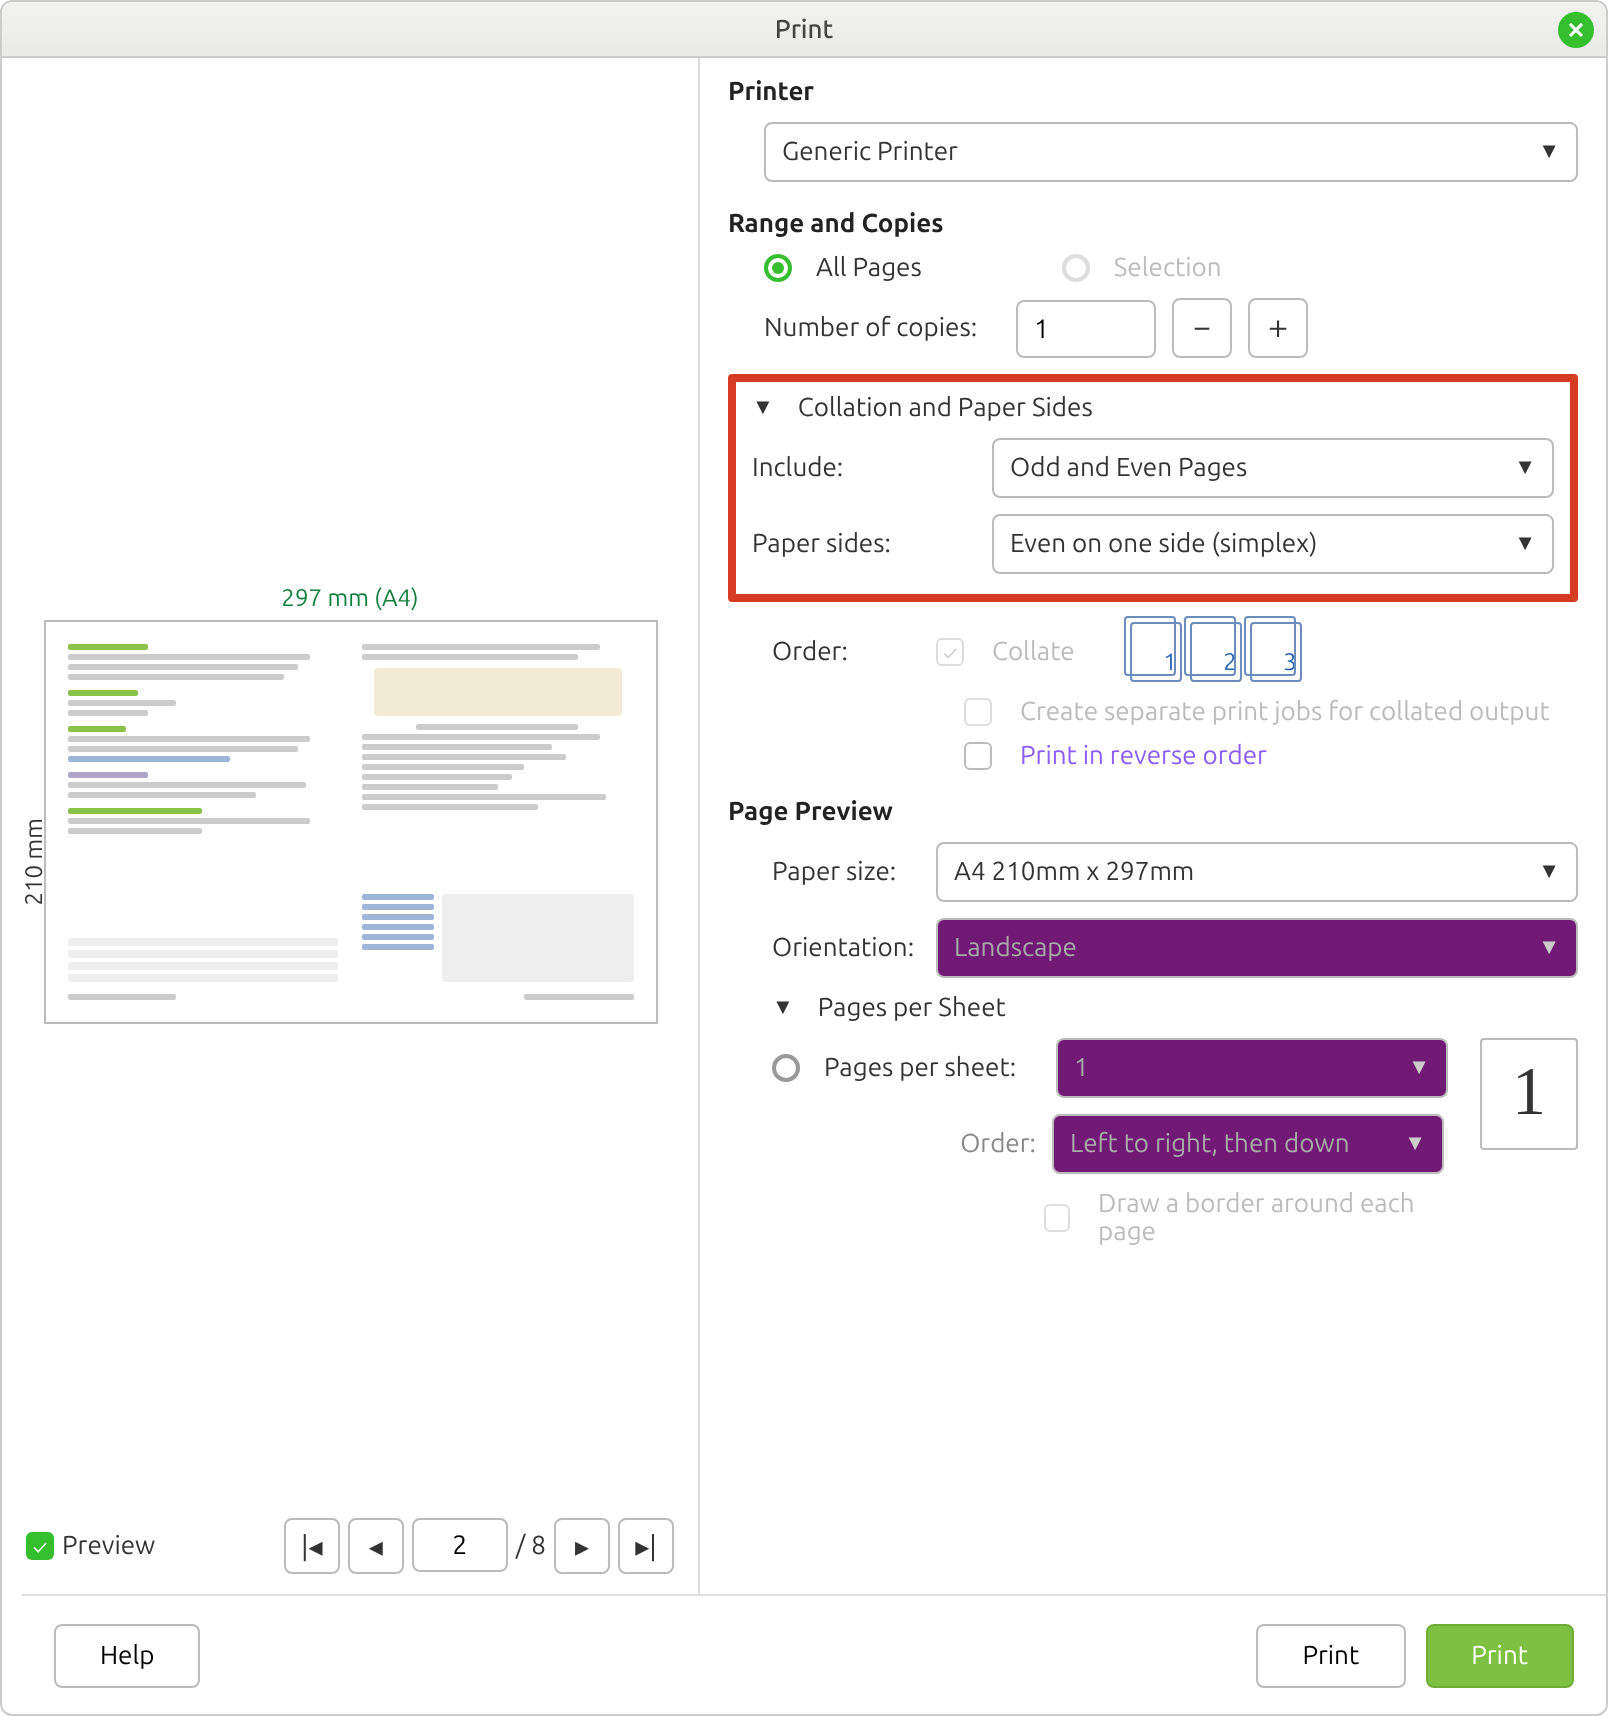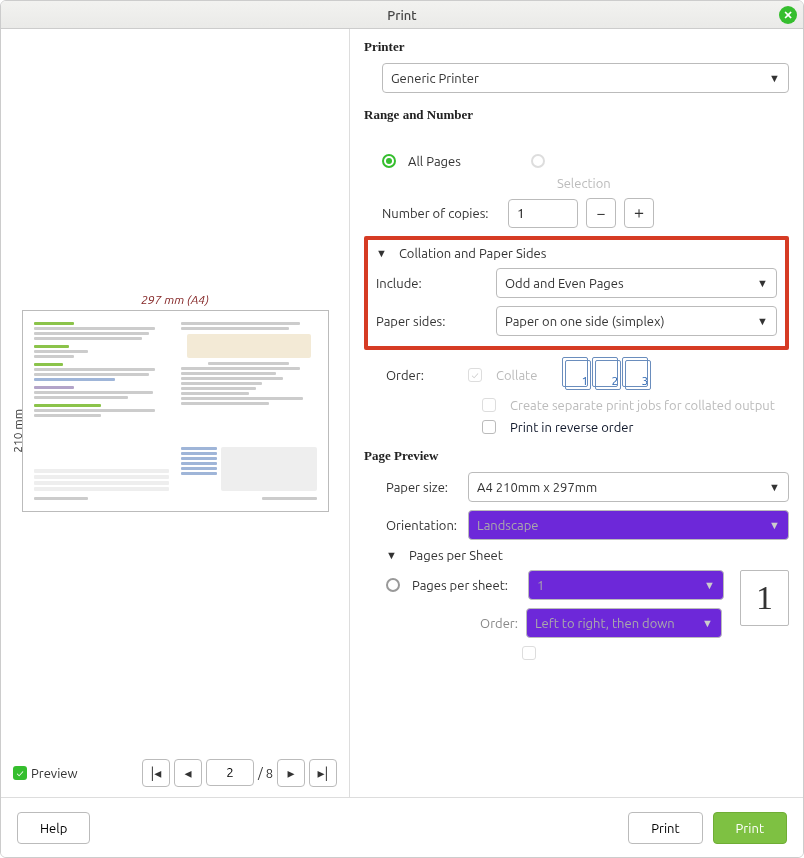--- a/index.html
+++ b/index.html
@@ -7,21 +7,21 @@
 
   
   .titlebar { height: 28px; background: linear-gradient(#f2f2f0,#eaeae8); border-bottom: 1px solid #ccc; display:flex; align-items:center; justify-content:center; position:relative; }
   .titlebar span { font-size:13px; color:#444; font-weight:500; }
   .close-btn { position:absolute; right:6px; top:5px; width:18px; height:18px; background:#35be2e; border-radius:50%; display:flex; align-items:center; justify-content:center; color:#fff; font-size:11px; font-weight:bold; cursor:pointer; }
 
   .content { display:flex; height: calc(100% - 28px - 60px); }
 
   
   .preview-pane { width: 348px; padding: 6px; display:flex; flex-direction:column; align-items:center; justify-content:flex-start; position:relative; }
-  .dim-top { margin-top: 258px; font-size:12px; color:#7f1d1d; margin-bottom:4px;font-style:italic; }
+  .dim-top { margin-top: 258px; font-size:12px; color:#15803d; margin-bottom:4px; }
   .dim-side { writing-mode: vertical-rl; transform: rotate(180deg); font-size:12px; color:#333; position:absolute; left:10px; top:380px; }
   .sheet { width: 307px; height:202px; border:1px solid #bbb; background:#fff; display:flex; gap:6px; padding:8px; align-items:stretch; }
   .page { flex:1; background:#fff; display:flex; flex-direction:column; gap:2px; padding:3px; }
   .l { height:3px; background:#ccc; border-radius:1px; }
   .lg { background:#8bc34a; }
   .lb { background:#9fb5d8; }
   .lt { background:#b3a4c9; }
   .sheet .page .spacer { flex:1; }
 
   .nav-row { display:flex; gap:6px; align-items:center; position:absolute; bottom:10px; left:12px; right:12px; }
@@ -32,60 +32,60 @@
   .page-in { width:48px; height:27px; border:1px solid #bbb; border-radius:4px; text-align:center; }
 
   
   .settings-pane { border-left:1px solid #ddd; flex:1; overflow-y:auto; padding:0; }
   .tabs { display:flex; background:#f5f5f3; }
   .tab { padding:10px 16px 8px; border:1px solid #ccc; border-bottom:none; margin-right:-1px; margin-top:6px; background:#f5f5f3; color:#666; border-top-left-radius:4px; border-top-right-radius:4px; cursor:pointer; font-size:13px; }
   .tab.active { background:#fff; color:#222; position:relative; z-index:2; border-bottom:1px solid #fff; }
   .settings-body { padding:10px 14px 16px; }
 
   .sec { margin-bottom: 14px; }
-  .sec-title { font-weight:bold; font-size:13px; margin-bottom:8px; color:#222;font-family:Liberation Serif, serif; }
+  .sec-title { font-weight:bold; font-size:13px; margin-bottom:8px; color:#222; }
   .row { display:flex; align-items:center; gap:8px; margin-bottom:8px; }
   .row label.k { width:112px; color:#333; font-size:13px; }
   .row label.k2 { width:96px; color:#333; font-size:13px; padding-left:22px; }
   .row label.kwide2 { width:90px; color:#888; font-size:13px; text-align:right; }
   .dropdown { flex:1; height:30px; border:1px solid #bbb; border-radius:4px; background:#fff; padding:0 8px; display:flex; align-items:center; justify-content:space-between; cursor:pointer; }
-  .dropdown.disabled { color:#aaa; background:#6d28d9; }
+  .dropdown.disabled { color:#aaa; background:#701a75; }
   .chev { font-size:11px; }
   .textin { height:29px; border:1px solid #bbb; border-radius:4px; padding:0 8px; }
 
   .btn { height:30px; border:1px solid #bbb; border-radius:4px; background:#fff; padding:0 14px; cursor:pointer; display:inline-flex; align-items:center; font-size:13px; }
   .btn.primary { background:#7ec142; color:#fff; border-color:#6fad35; }
 
   .radio { width:14px; height:14px; border-radius:50%; border:2px solid #999; display:inline-flex; align-items:center; justify-content:center; margin-right:4px; }
   .radio.on { border-color:#35be2e; }
   .radio.on::after { content:""; width:6px; height:6px; background:#35be2e; border-radius:50%; }
   .radio.disabled { border-color:#ddd; }
   .radlabel { font-size:13px; color:#333; }
-  .radlabel.disabled { color:#bbb;margin-top:45px; }
+  .radlabel.disabled { color:#bbb; }
 
   .check { width:14px; height:14px; border:1px solid #bbb; border-radius:3px; display:inline-flex; align-items:center; justify-content:center; margin-right:6px; font-size:10px; color:#35be2e; }
   .check.on { border-color:#35be2e; }
   .check.disabled { border-color:#ddd; color:#ccc; }
-  .cklabel { color:#0f172a; font-size:13px; }
+  .cklabel { color:#8b5cf6; font-size:13px; }
   .cklabel.disabled { color:#bbb; }
 
   .collapser { font-size:11px; margin-right:4px; }
 
   .redbox { border:4px solid #d63b24; border-radius:2px; padding:6px 8px 10px; margin-bottom:10px; }
 
   .stepbtn { width:30px; height:30px; border:1px solid #bbb; background:#fff; border-radius:4px; display:flex; align-items:center; justify-content:center; font-size:16px; cursor:pointer; }
 
   .collate-icons { display:flex; gap:4px; }
   .ci { width:26px; height:30px; border:1px solid #6a8dbd; border-radius:2px; display:flex; align-items:flex-end; justify-content:flex-end; padding:2px; font-size:12px; color:#2a65b2; background:#fff; position:relative; }
   .ci::before { content:""; position:absolute; left:-4px; top:-4px; width:24px; height:28px; border:1px solid #6a8dbd; border-radius:2px; }
 
   .layout-one { width:56px; height:56px; border:1px solid #bbb; border-radius:2px; display:flex; align-items:center; justify-content:center; font-size:34px; font-family: Georgia, serif; margin-left:8px; }
 
   
-  .footer { position:absolute; bottom:0; left:0; right:0; height:60px; border-top:1px solid #ddd; display:flex; align-items:center; padding:0 16px; background:#fff; }
+  .footer { position:absolute; bottom:0; left:10px; right:0; height:60px; border-top:1px solid #ddd; display:flex; align-items:center; padding:0 16px; background:#fff; }
   .footer .right { margin-left:auto; display:flex; gap:10px; }
   .footer .btn { height:32px; padding: 0 22px; }
 </style>
 </head>
 <body>
 
 <div class="titlebar">
   <span>Print</span>
   <div class="close-btn">✕</div>
 </div>
@@ -173,21 +173,21 @@
         <div class="sec-title">Printer</div>
         <div class="row" style="padding-left:18px">
           <div class="dropdown">
             <span>Generic Printer</span>
               <span class="chev">▼</span>
           </div>
         </div>
       </div>
 
       <div class="sec">
-        <div class="sec-title">Range and Number</div>
+        <div class="sec-title">Range and Copies</div>
         <div class="row" style="padding-left:18px">
           <span class="radio on"></span>
           <span class="radlabel">All Pages</span>
           <span style="width:54px"></span>
           <span class="radio disabled"></span>
           <span class="radlabel disabled">Selection</span>
         </div>
         <div class="row" style="padding-left:18px">
           <span class="radlabel" style="width:118px">Number of copies:</span>
           <input class="textin" style="width: 70px;" value="1">
@@ -203,21 +203,21 @@
           <div class="row">
             <label class="k">Include:</label>
             <div class="dropdown">
               <span>Odd and Even Pages</span>
                 <span class="chev">▼</span>
             </div>
           </div>
           <div class="row" style="margin-bottom:0">
             <label class="k">Paper sides:</label>
             <div class="dropdown">
-              <span>Paper on one side (simplex)</span>
+              <span>Even on one side (simplex)</span>
                 <span class="chev">▼</span>
             </div>
           </div>
         </div>
 
         <div class="row">
           <label class="k2">Order:</label>
           <span class="check on disabled">✓</span>
           <span class="cklabel disabled">Collate</span>
           <span style="width:12px"></span>
@@ -269,20 +269,21 @@
             </div>
             <div class="row">
               <label class="kwide2" style="margin-left:64px">Order:</label>
               <div class="dropdown disabled" style="width:196px;flex:none">
                 <span>Left to right, then down</span>
                   <span class="chev" style="color:#ccc">▼</span>
               </div>
             </div>
             <div class="row" style="padding-left:158px">
               <span class="check disabled"></span>
+              <span class="cklabel disabled">Draw a border around each page</span>
             </div>
           </div>
           <div class="layout-one">1</div>
         </div>
       </div>
 
     </div>
   </div>
 </div>
 

